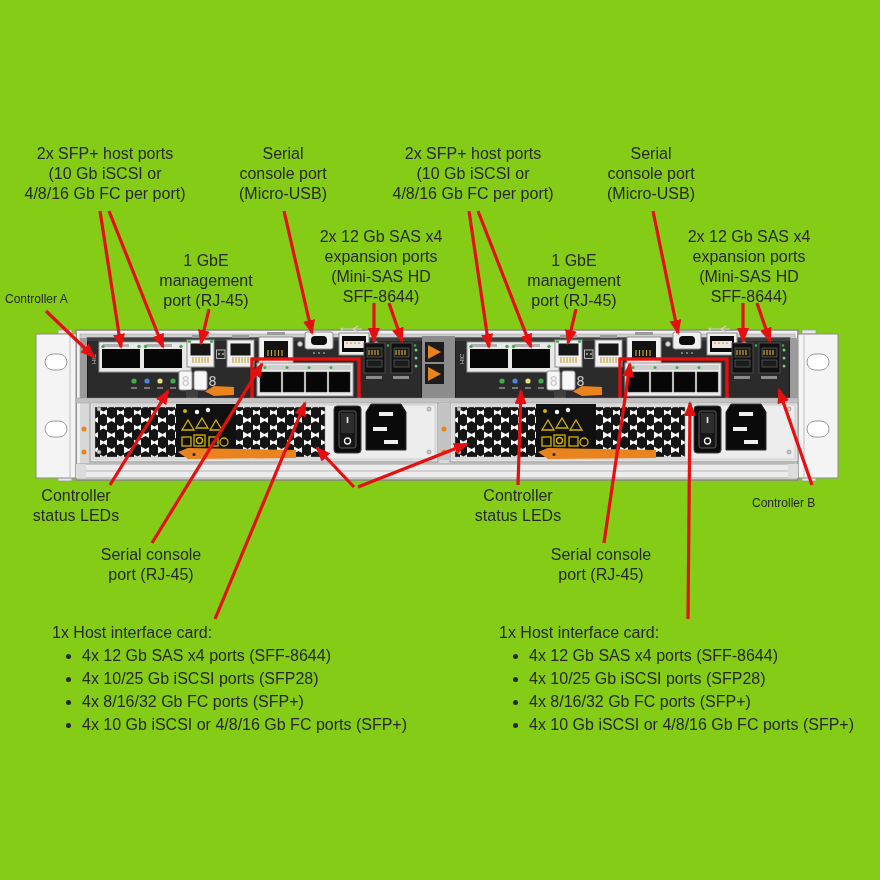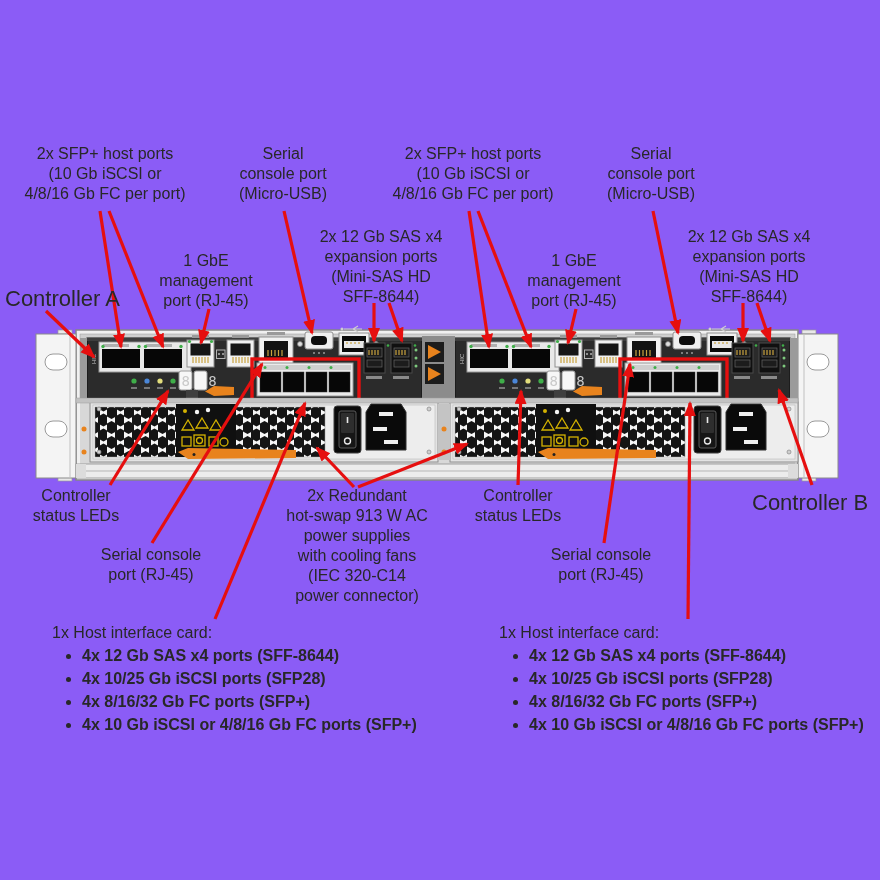--- a/index.html
+++ b/index.html
@@ -1,24 +1,24 @@
 <!DOCTYPE html>
 <html style="--callout-red: #e60f0f; --latch-orange: #e8831d; --warning-yellow: #d4b200; --led-green: #3fae49; --led-blue: #4a86d8; --led-amber: #e3de7c; --text: #282828;"><head>
 <meta charset="utf-8">
 <style>
   html,body{margin:0;padding:0;background:#ffffff;}
-  #stage{position:relative;width:880px;height:880px;background:#8b5cf6;overflow:hidden;
+  #stage{position:relative;width:880px;height:880px;background:#84cc16;overflow:hidden;
          font-family:"Liberation Sans",sans-serif;}
   #hw{position:absolute;left:0;top:0;}
   .lbl{position:absolute;font-size:16px;line-height:20px;color:#282828;text-align:center;
        white-space:pre-line;transform:translateX(-50%);}
-  .lbl-left{position:absolute;font-size:22px;line-height:20px;color:#282828;text-align:left;
+  .lbl-left{position:absolute;font-size:12px;line-height:20px;color:#282828;text-align:left;
        white-space:pre-line;}
   .hic-block{position:absolute;font-size:16px;line-height:21px;color:#282828;margin-left:44px;}
-  .hic-block ul{margin:2px 0 0 30px;padding:0;font-weight:bold;}
+  .hic-block ul{margin:2px 0 0 30px;padding:0;}
   .hic-block li{margin:0 0 1px 0;line-height:22px;}
   
   .callout{stroke:var(--callout-red);stroke-width:3.2;fill:none;}
   .hic-red{stroke:var(--callout-red);stroke-width:3.4;fill:none;}
   .arrowfill{fill:var(--callout-red);}
   .latch{fill:var(--latch-orange);}
   .warn{stroke:var(--warning-yellow);fill:none;stroke-width:1.3;}
   .warnfill{fill:var(--warning-yellow);}
   .led-g{fill:var(--led-green);}
   .led-b{fill:var(--led-blue);}
@@ -330,26 +330,20 @@
 <div class="lbl" style="left:76px;top:486px;">Controller
 status LEDs</div>
 <div class="lbl" style="left:518px;top:486px;">Controller
 status LEDs</div>
 
 <div class="lbl" style="left:151px;top:545px;">Serial console
 port (RJ-45)</div>
 <div class="lbl" style="left:601px;top:545px;">Serial console
 port (RJ-45)</div>
 
-<div class="lbl" style="left:357px;top:486px;">2x Redundant
-hot-swap 913 W AC
-power supplies
-with cooling fans
-(IEC 320-C14
-power connector)</div>
 
 <div class="hic-block" style="left:8px;top:622px;width:440px;">
   <div>1x Host interface card:</div>
   <ul>
     <li>4x 12 Gb SAS x4 ports (SFF-8644)</li>
     <li>4x 10/25 Gb iSCSI ports (SFP28)</li>
     <li>4x 8/16/32 Gb FC ports (SFP+)</li>
     <li>4x 10 Gb iSCSI or 4/8/16 Gb FC ports (SFP+)</li>
   </ul>
 </div>

